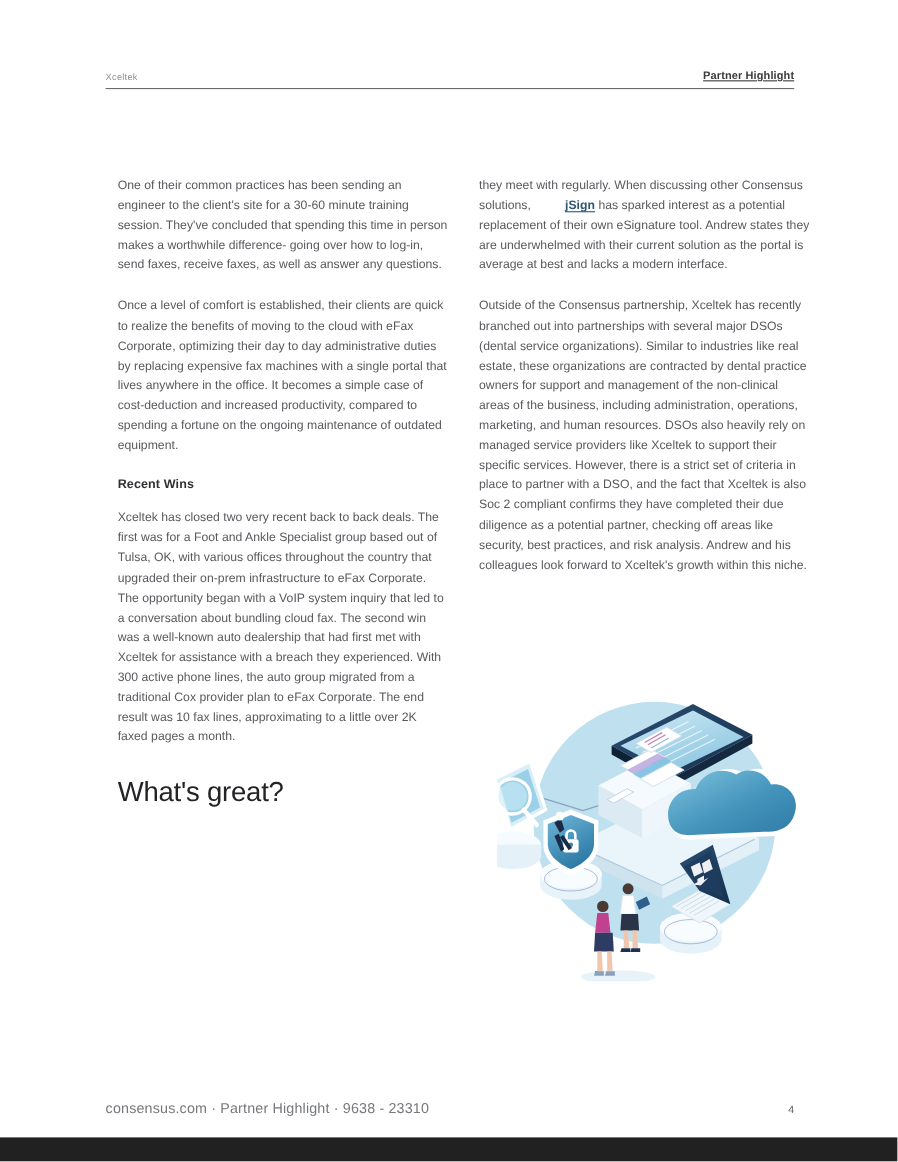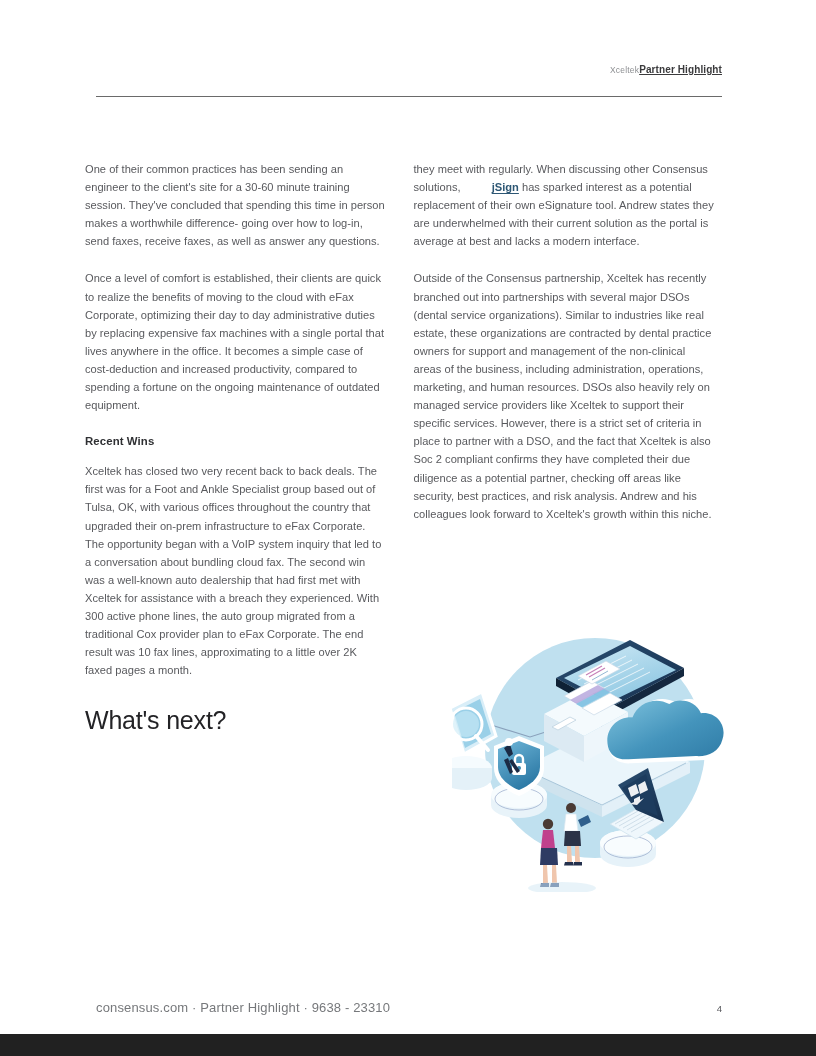--- a/index.html
+++ b/index.html
@@ -27,41 +27,41 @@
   }
 
   
   .page-header {
     position: absolute;
     left: 96px;
     top: 64px;
     width: 626px;
     display: flex;
     align-items: flex-end;
-    justify-content: flex-end;
+    justify-content: space-between;
     border-bottom: 1.3px solid #6a6a6a;
-    padding-bottom: 21px;
+    padding-bottom: 5px;
   }
   .header-left {
     font-size: 8.4px;
     color: #8d8f92;
     letter-spacing: .25px;
   }
   .header-right {
     font-size: 10px;
     color: #3a3a3c;
     font-weight: bold;
     letter-spacing: .1px;
     text-decoration: underline;
   }
 
   
   .columns {
     position: absolute;
-    left: 85px;
+    left: 107px;
     top: 160px;
     width: 630px;
     display: flex;
     gap: 27px;
   }
   .col {
     width: 302px;
   }
 
   p.body-text {
@@ -149,21 +149,21 @@
     <span class="header-right">Partner Highlight</span>
   </div>
 
   <div class="columns">
 
     <div class="col">
       <p class="body-text">One of their common practices has been sending an engineer to the client's site for a 30-60 minute training session. They've concluded that spending this time in person makes a worthwhile difference- going over how to log-in, send faxes, receive faxes, as well as answer any questions.</p>
       <p class="body-text">Once a level of comfort is established, their clients are quick to realize the benefits of moving to the cloud with eFax Corporate, optimizing their day to day administrative duties by replacing expensive fax machines with a single portal that lives anywhere in the office. It becomes a simple case of cost-deduction and increased productivity, compared to spending a fortune on the ongoing maintenance of outdated equipment.</p>
       <h3 class="sub-heading">Recent Wins</h3>
       <p class="body-text">Xceltek has closed two very recent back to back deals. The first was for a Foot and Ankle Specialist group based out of Tulsa, OK, with various offices throughout the country that upgraded their on-prem infrastructure to eFax Corporate. The opportunity began with a VoIP system inquiry that led to a conversation about bundling cloud fax. The second win was a well-known auto dealership that had first met with Xceltek for assistance with a breach they experienced. With 300 active phone lines, the auto group migrated from a traditional Cox provider plan to eFax Corporate. The end result was 10 fax lines, approximating to a little over 2K faxed pages a month.</p>
-      <h2 class="big-heading">What's next?</h2>
+      <h2 class="big-heading">What's great?</h2>
     </div>
 
     <div class="col">
       <p class="body-text"><span>they meet with regularly. When discussing other Consensus solutions, </span><a class="inline-link" href="#">jSign</a><span> has sparked interest as a potential replacement of their own eSignature tool. Andrew states they are underwhelmed with their current solution as the portal is average at best and lacks a modern interface.</span></p>
       <p class="body-text">Outside of the Consensus partnership, Xceltek has recently branched out into partnerships with several major DSOs (dental service organizations). Similar to industries like real estate, these organizations are contracted by dental practice owners for support and management of the non-clinical areas of the business, including administration, operations, marketing, and human resources. DSOs also heavily rely on managed service providers like Xceltek to support their specific services. However, there is a strict set of criteria in place to partner with a DSO, and the fact that Xceltek is also Soc 2 compliant confirms they have completed their due diligence as a potential partner, checking off areas like security, best practices, and risk analysis. Andrew and his colleagues look forward to Xceltek's growth within this niche.</p>
     </div>
 
   </div>
 
   <div class="illustration">

